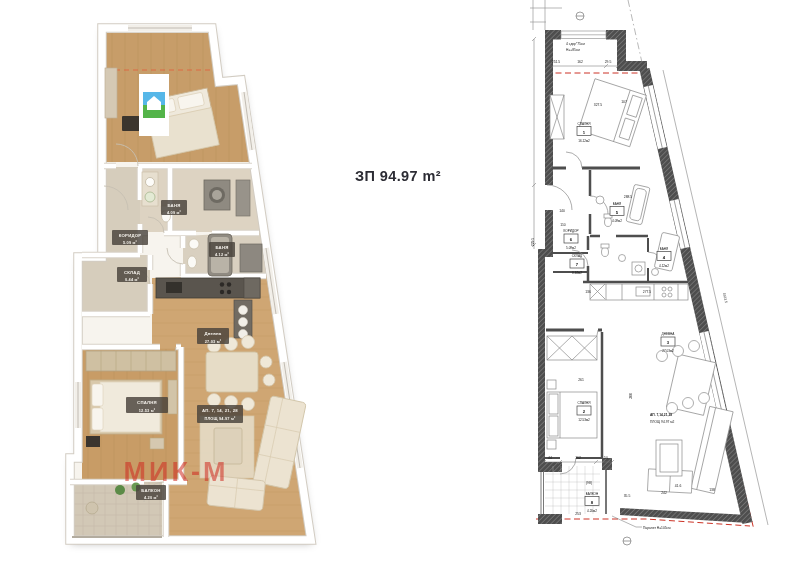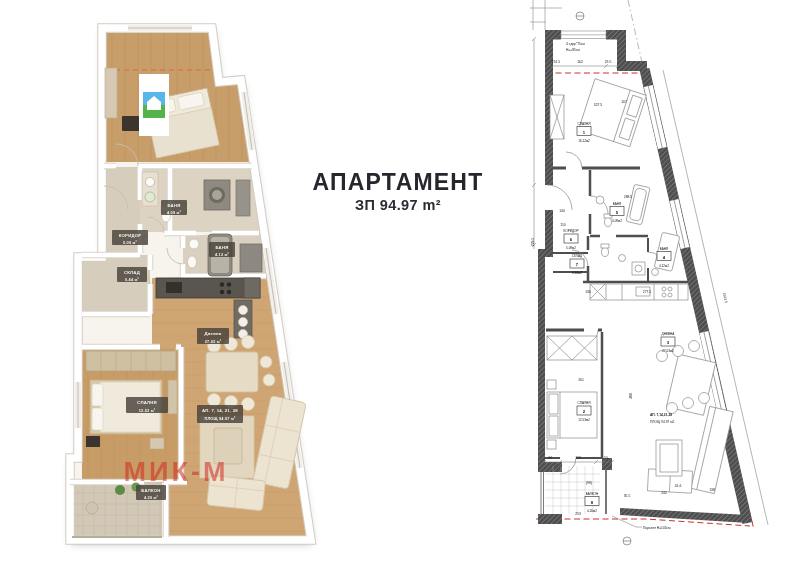--- a/index.html
+++ b/index.html
@@ -234,21 +234,20 @@
   <g class="rlab">
     <rect x="197" y="405" width="46" height="18"></rect>
     <text class="ln1" x="220" y="412">АП. 7, 14, 21, 28</text>
     <text class="ln2" x="220" y="419.5">ПЛОЩ 94.97 м²</text>
   </g>
 
   <text x="176" y="481" text-anchor="middle" font-size="27" font-weight="bold" letter-spacing="3" fill="#d02a20" opacity="0.55">МИК-М</text>
 </svg>
 
 <div class="title-block">
-  <div class="title-line">АПАРТАМЕНТ</div>
   <div class="title-area">ЗП 94.97 m²</div>
 </div>
 
 <svg id="cad-svg" width="275" height="565" viewBox="525 0 275 565" xmlns="http://www.w3.org/2000/svg">
   <defs>
     <pattern id="wh" width="3.5" height="3.5" patternUnits="userSpaceOnUse" patternTransform="rotate(45)">
       <rect width="3.5" height="3.5" fill="#4e4e4e"></rect>
       <line x1="0" y1="0" x2="0" y2="3.5" stroke="#909090" stroke-width="1"></line>
     </pattern>
   </defs>

